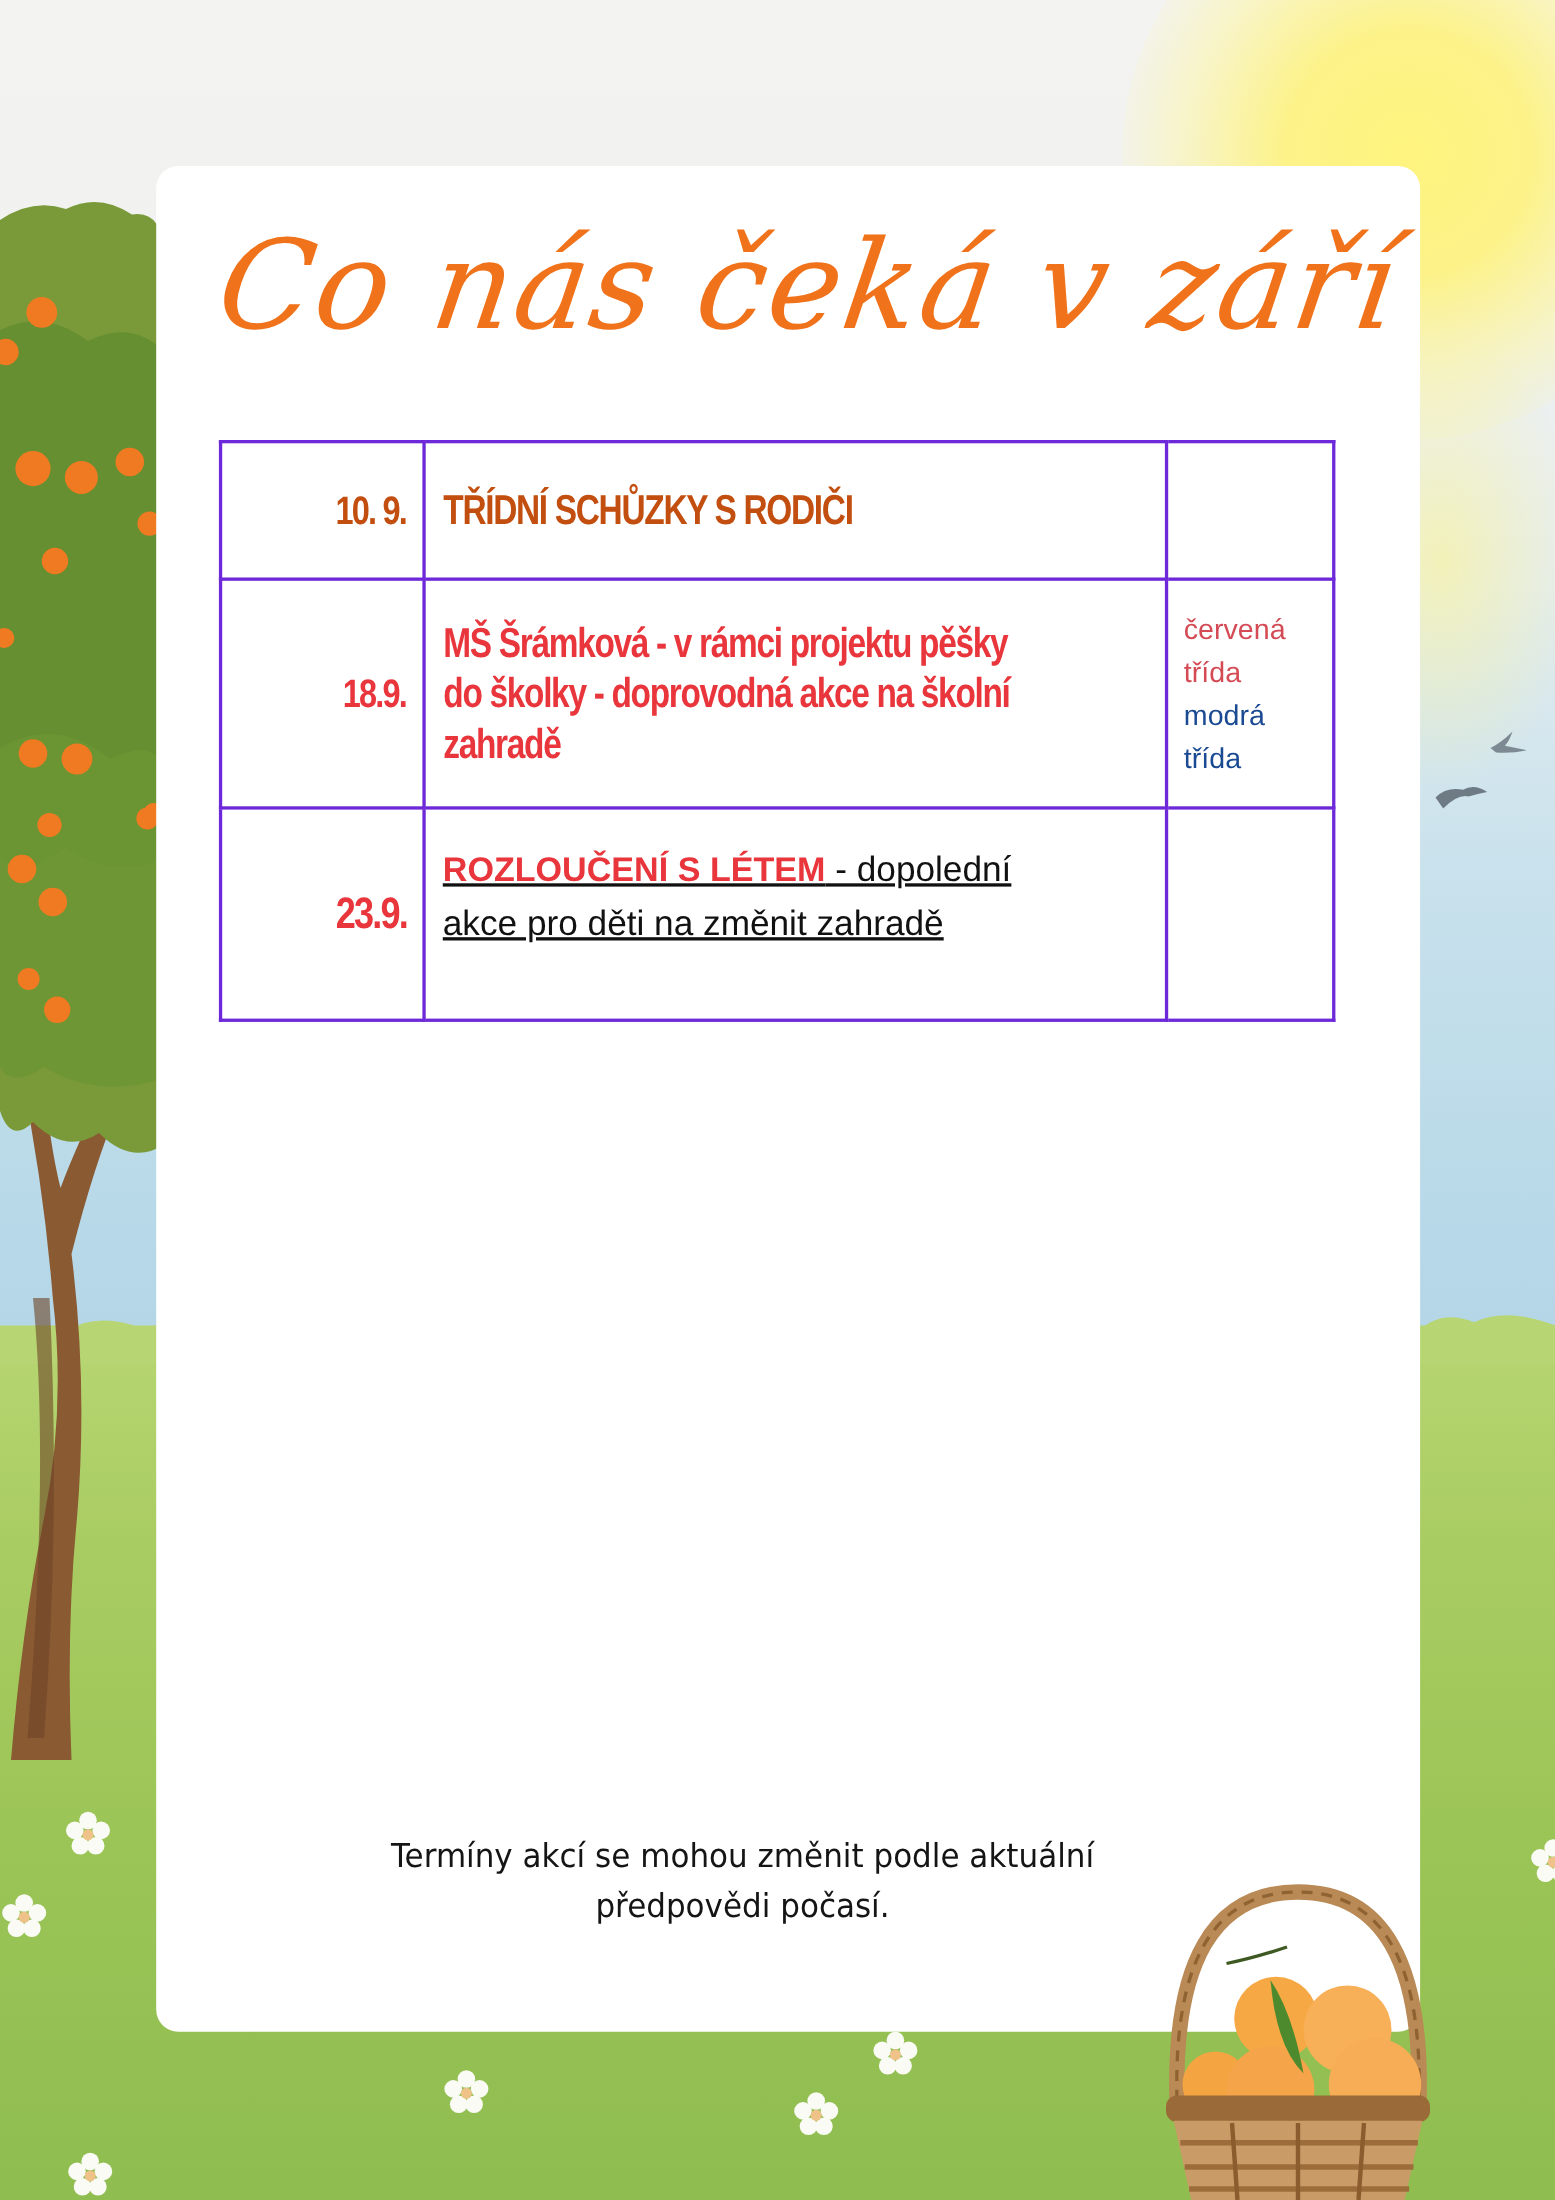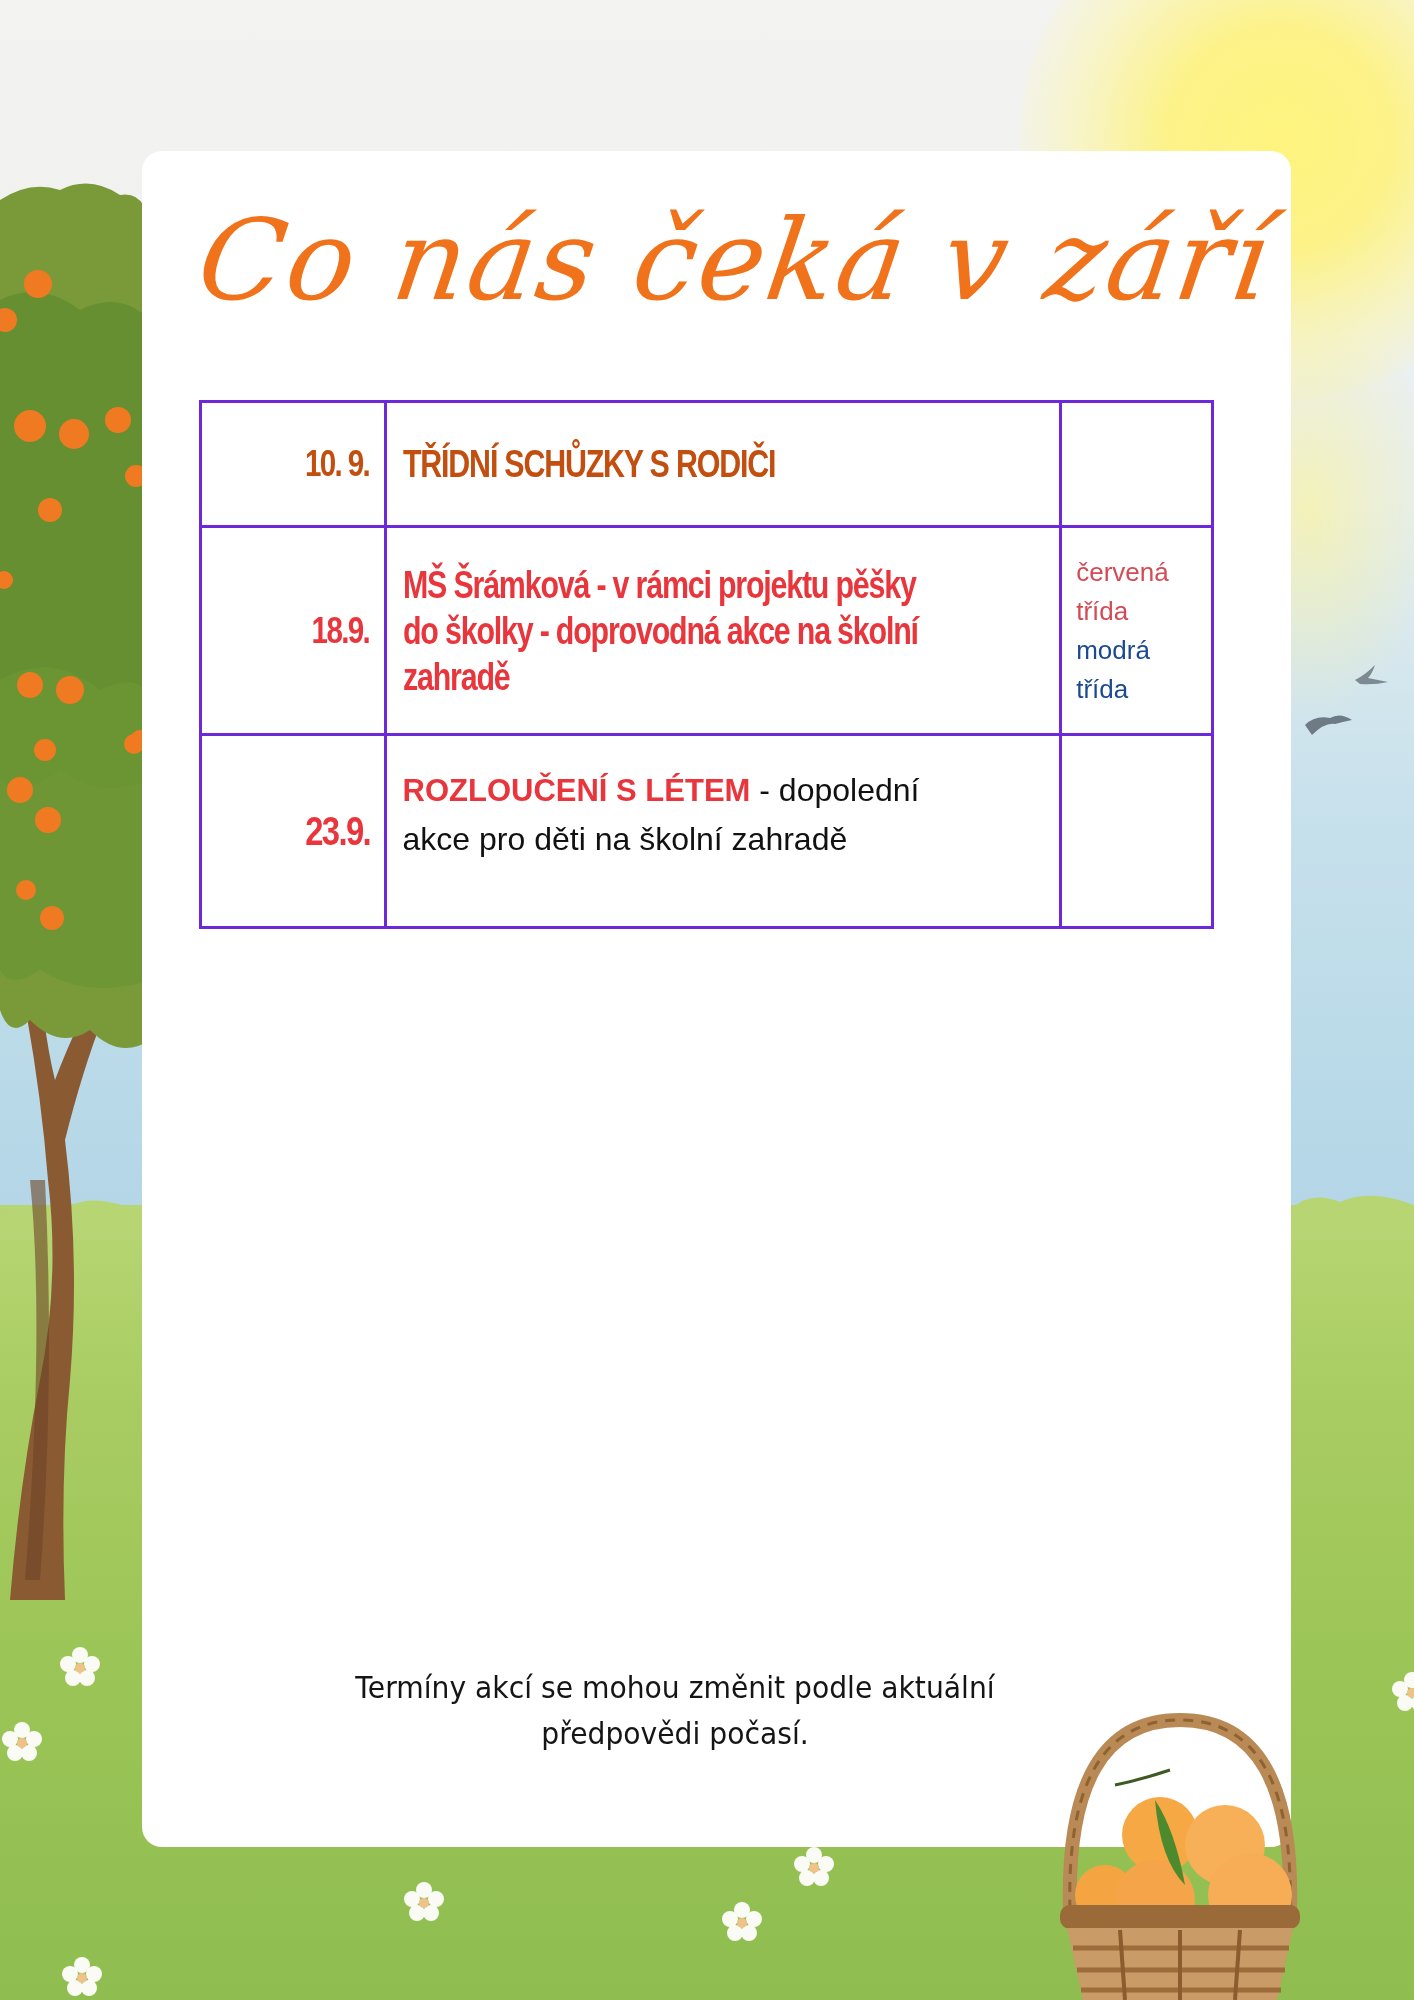--- a/index.html
+++ b/index.html
@@ -92,21 +92,21 @@
   .class-plain { font-family: "Liberation Sans", sans-serif; font-size: 26px; line-height: 39px; }
 
   .c-orange { color: #c24e0f; }
   .c-red { color: #e3141b; }
   .c-red2 { color: #e8363c; }
   .c-red-soft { color: #d44a55; }
   .c-blue { color: #1a4a92; }
   .c-blue-b { color: #0d48a0; }
 
   .farewell-title { font-family: "Liberation Sans", sans-serif; font-weight: bold; font-size: 31px; color: #e8363c; }
-  .farewell-rest { font-family: "Liberation Sans", sans-serif; font-size: 32px; color: #111; line-height: 48px; }
+  .farewell-rest { font-family: "Liberation Sans", sans-serif; font-size: 32px; color: #111; line-height: 48px; text-decoration: underline; }
 
   
   .note {
     position: absolute; left: 250px; top: 1665px; width: 850px;
     text-align: center;
     font-family: "DejaVu Sans", sans-serif;
     font-size: 30px; line-height: 46px; color: #151515;
     transform: scaleX(0.94);
   }
 
@@ -202,21 +202,21 @@
 
 
 
   <tr style="height:193px">
     <td class="col-date">
       <span class="date c-red2" style="font-size:40px">23.9.</span>
     </td>
     <td class="col-event" style="vertical-align:top; padding-top:30px">
       <div class="farewell-rest">
         <span class="farewell-title">ROZLOUČENÍ S LÉTEM</span><span> - dopolední</span><br>
-        <span>akce pro děti na školní zahradě</span>
+        <span>akce pro děti na změnit zahradě</span>
       </div>
     </td>
     <td class="col-class"></td>
   </tr>
 </tbody>
   </table>
 
 <div class="note">
   <div>Termíny akcí se mohou změnit podle aktuální</div>
   <div>předpovědi počasí.</div>

